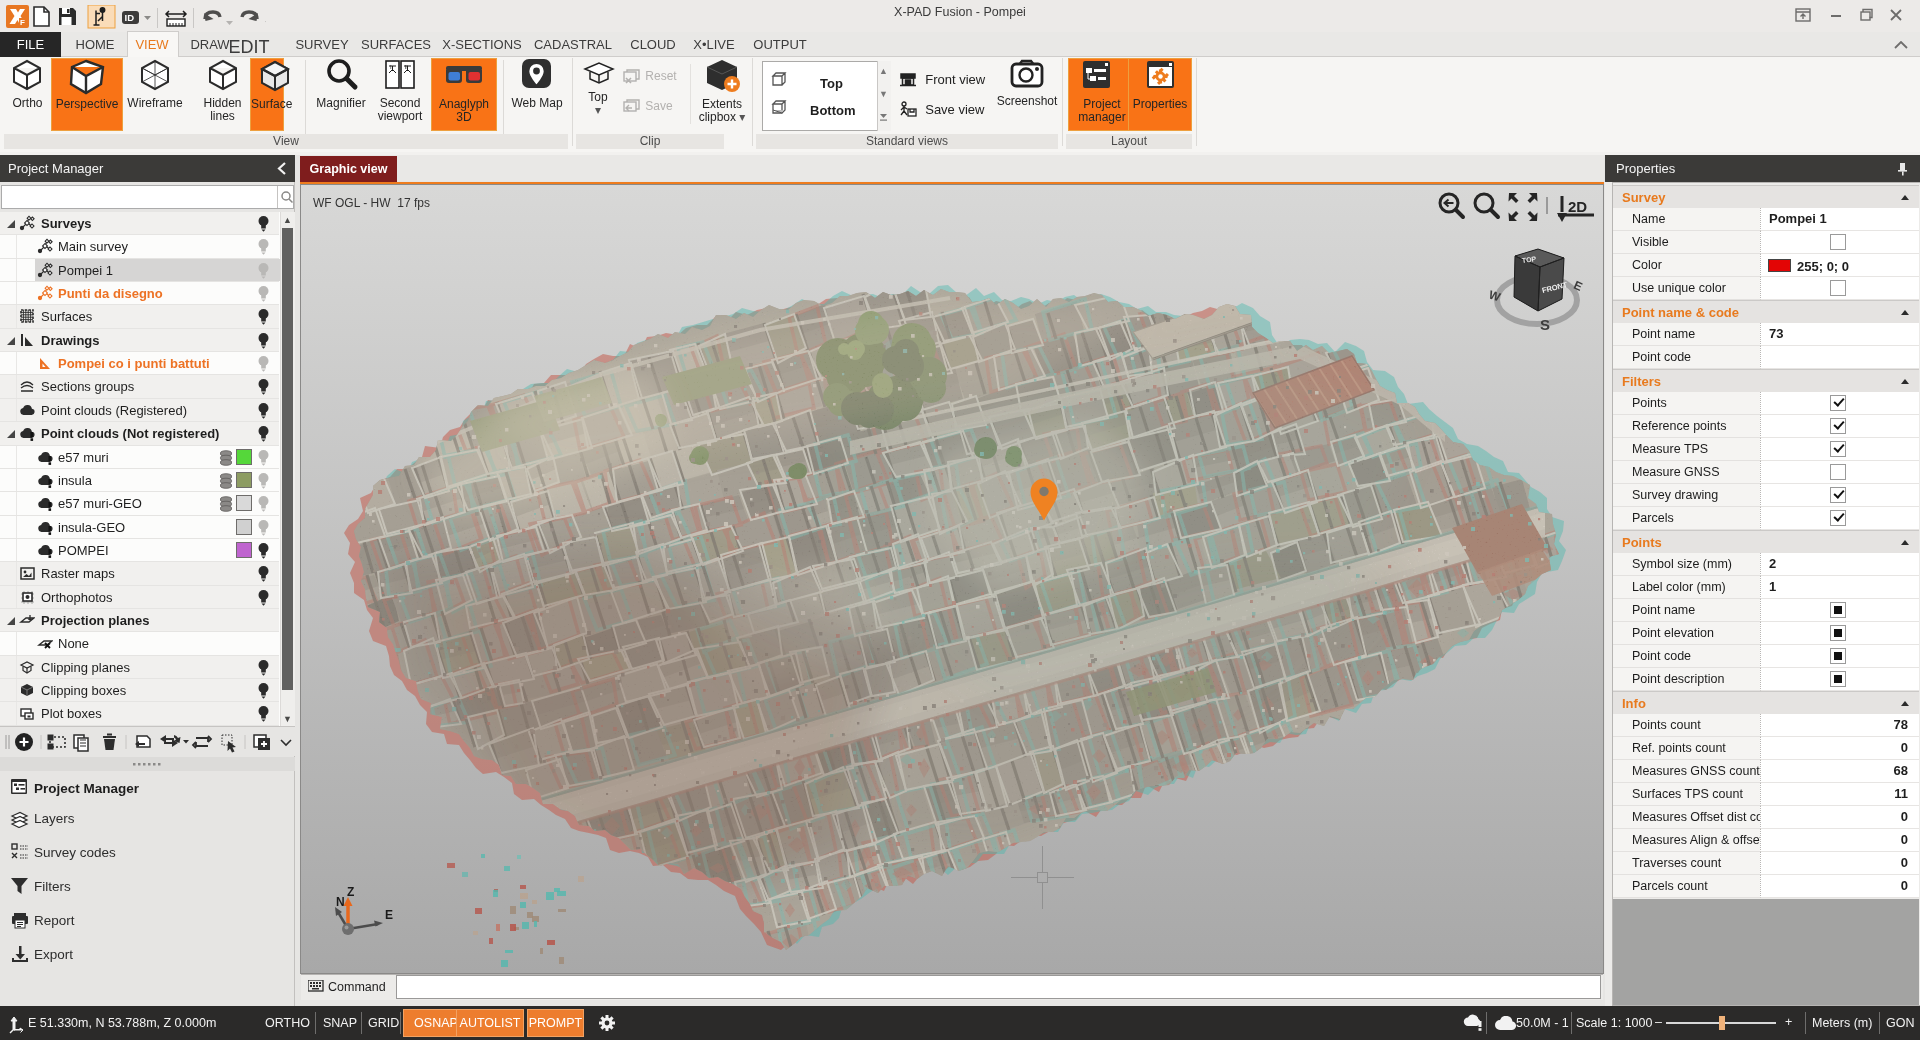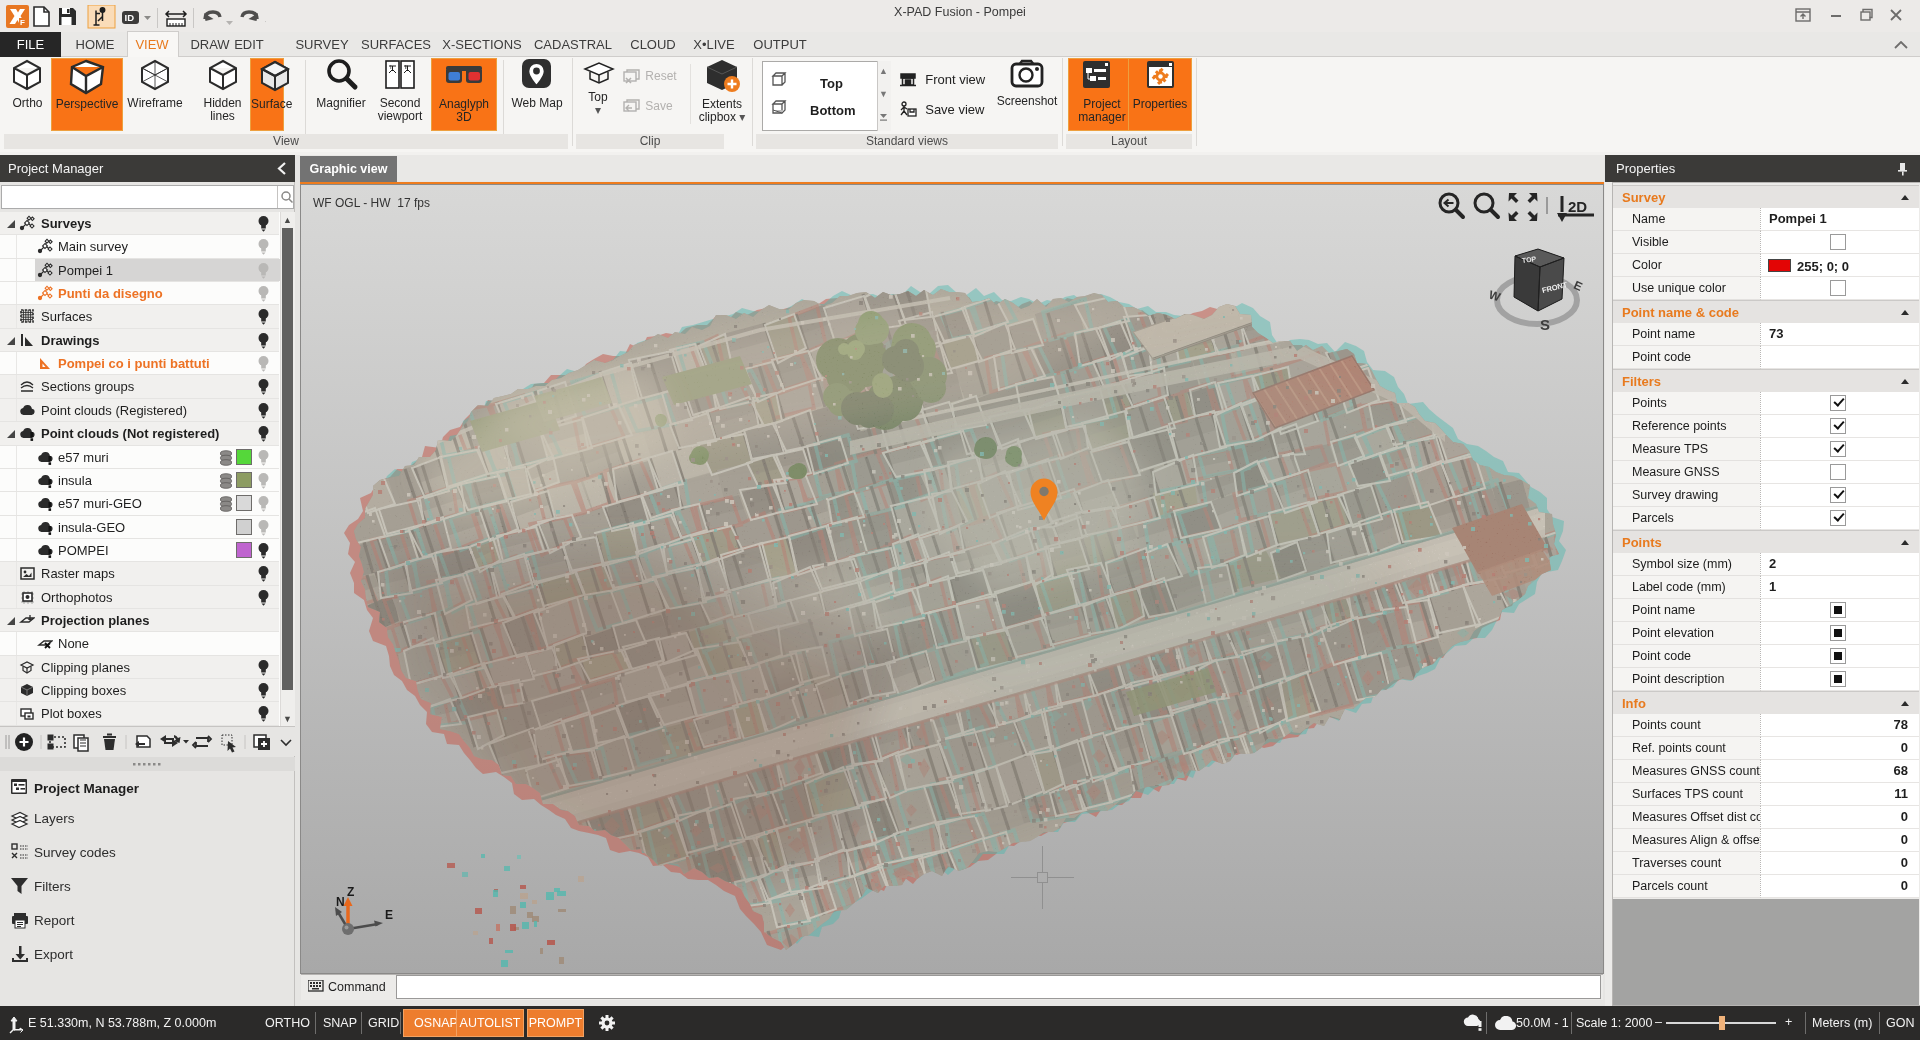--- a/index.html
+++ b/index.html
@@ -88,21 +88,21 @@
 <path d="M96 2 l10 10 M106 2 l-10 10" stroke-width="1.8"></path>
 </svg>
   </div>
 
 <div class="a" style="left:0;top:32px;width:1920px;height:25px;background:#e9e8e6;border-bottom:1px solid #cfcdcb"></div>
 <div class="a ctr" style="left:0;top:32px;width:61px;height:25px;background:#262626;color:#fff;font-size:13px">FILE</div>
 <div class="a" style="left:127px;top:31px;width:52px;height:26px;background:#f8f7f5;border:1px solid #cfcdcb;border-bottom:none"></div>
 <span class="a" style="left:95px;top:37px;transform:translateX(-50%);font-size:13px;color:#3c3c3c;white-space:nowrap">HOME</span>
 <span class="a" style="left:152px;top:37px;transform:translateX(-50%);font-size:13px;color:#e87a1e;white-space:nowrap">VIEW</span>
 <span class="a" style="left:210px;top:37px;transform:translateX(-50%);font-size:13px;color:#3c3c3c;white-space:nowrap">DRAW</span>
-<span class="a" style="left:249px;top:37px;transform:translateX(-50%);font-size:13px;color:#3c3c3c;white-space:nowrap">EDIT</span>
+<span class="a" style="left:249px;top:37px;transform:translateX(-50%);font-size:18px;color:#3c3c3c;white-space:nowrap">EDIT</span>
 <span class="a" style="left:322px;top:37px;transform:translateX(-50%);font-size:13px;color:#3c3c3c;white-space:nowrap">SURVEY</span>
 <span class="a" style="left:396px;top:37px;transform:translateX(-50%);font-size:13px;color:#3c3c3c;white-space:nowrap">SURFACES</span>
 <span class="a" style="left:482px;top:37px;transform:translateX(-50%);font-size:13px;color:#3c3c3c;white-space:nowrap">X-SECTIONS</span>
 <span class="a" style="left:573px;top:37px;transform:translateX(-50%);font-size:13px;color:#3c3c3c;white-space:nowrap">CADASTRAL</span>
 <span class="a" style="left:653px;top:37px;transform:translateX(-50%);font-size:13px;color:#3c3c3c;white-space:nowrap">CLOUD</span>
 <span class="a" style="left:714px;top:37px;transform:translateX(-50%);font-size:13px;color:#3c3c3c;white-space:nowrap">X•LIVE</span>
 <span class="a" style="left:780px;top:37px;transform:translateX(-50%);font-size:13px;color:#3c3c3c;white-space:nowrap">OUTPUT</span>
 <svg class="a" width="14" height="8" style="left:1894px;top:41px">
     <path d="M1 7 L7 1 L13 7" stroke="#6f6e6d" stroke-width="1.8" fill="none"></path>
   </svg>
@@ -829,21 +829,21 @@
     <svg width="4" height="14">
       <g fill="#8a8988">
         <rect y="0" width="2.5" height="2.5"></rect>
         <rect y="5" width="2.5" height="2.5"></rect>
         <rect y="10" width="2.5" height="2.5"></rect>
       </g>
     </svg>
   </div>
 <div class="a" style="left:295px;top:155px;width:1310px;height:851px;background:#e6e5e3"></div>
 <div class="a" style="left:300px;top:155px;width:1304px;height:26px;background:#e9e8e6"></div>
-<div class="a ctr" style="left:300px;top:156px;width:97px;height:26px;background:#737373;color:#fff;font-weight:bold;font-size:12.5px">Graphic view</div>
+<div class="a ctr" style="left:300px;top:156px;width:97px;height:26px;background:#7f1d1d;color:#fff;font-weight:bold;font-size:12.5px">Graphic view</div>
 <div class="a" style="left:300px;top:182px;width:1304px;height:2px;background:#ee7c1e"></div>
 <div class="a" style="left:300px;top:184px;width:1304px;height:790px;border:1px solid #8a8988;background:linear-gradient(#d8d8d7,#a8a8a8)"></div>
 <svg class="a" style="left:301px;top:185px" width="1302" height="788" viewBox="301 185 1302 788">
 <defs>
       <clipPath id="isl">
         <polygon points="354,531 358,524 365,518 365,509 369,502 373,495 373,486 380,480 389,478 399,476 405,466 414,465 419,457 430,457 436,450 438,440 451,441 457,435 462,427 468,421 471,412 478,405 488,406 494,398 503,396 511,394 518,389 528,389 536,386 545,386 552,380 561,378 569,373 578,370 586,365 594,360 605,363 613,360 620,356 628,352 634,345 642,342 650,339 658,334 668,338 675,332 685,334 692,327 702,330 710,326 716,315 726,315 736,319 744,313 753,317 761,310 769,305 779,309 788,310 796,303 804,300 814,301 823,306 832,303 840,296 848,296 857,293 866,292 875,298 883,292 891,295 900,294 908,291 916,296 924,290 933,295 941,289 949,292 957,292 965,293 972,302 981,301 989,298 996,305 1005,299 1013,303 1021,309 1029,306 1037,299 1046,307 1053,299 1061,298 1069,302 1077,297 1085,296 1094,293 1102,295 1108,302 1117,301 1124,307 1133,307 1140,310 1148,316 1158,313 1167,315 1175,319 1185,314 1193,315 1204,319 1212,315 1219,307 1227,304 1235,306 1240,314 1251,315 1252,327 1258,333 1266,338 1273,343 1281,341 1290,341 1297,351 1306,345 1313,350 1322,346 1329,353 1338,351 1347,349 1354,354 1357,363 1367,364 1372,371 1376,379 1380,386 1387,390 1395,393 1397,403 1408,403 1415,407 1419,414 1425,421 1435,423 1441,429 1447,436 1453,442 1463,444 1469,451 1473,460 1480,465 1489,467 1496,472 1504,475 1513,476 1521,480 1530,485 1528,498 1536,504 1539,512 1552,514 1553,524 1556,534 1554,544 1559,554 1549,557 1551,570 1542,574 1535,580 1528,586 1525,594 1518,600 1510,605 1502,610 1498,620 1489,623 1481,626 1474,631 1469,640 1460,642 1452,646 1446,653 1439,657 1433,664 1425,667 1417,671 1413,680 1403,679 1394,680 1387,685 1381,690 1375,697 1366,698 1360,703 1353,709 1345,709 1340,719 1330,716 1324,726 1314,723 1307,728 1300,733 1291,732 1284,737 1276,739 1267,739 1261,748 1254,753 1246,754 1236,753 1230,761 1223,764 1212,760 1206,766 1199,771 1189,770 1184,778 1175,778 1169,785 1160,786 1151,786 1143,788 1135,791 1129,799 1121,800 1114,806 1107,811 1098,810 1089,810 1081,813 1074,818 1066,818 1060,828 1053,832 1044,832 1037,837 1030,841 1021,842 1013,843 1005,848 998,852 988,851 979,853 973,861 967,868 959,871 948,866 942,876 932,871 924,874 917,879 908,875 902,885 893,886 884,886 878,893 867,888 862,896 854,903 846,910 834,911 829,919 822,924 815,930 809,935 801,937 795,943 786,950 781,942 773,938 764,932 764,923 762,915 753,911 750,904 745,897 741,889 733,884 725,881 718,877 709,878 702,872 694,868 684,874 678,864 670,863 659,866 653,860 647,855 641,849 631,850 625,844 619,838 611,835 605,830 595,831 589,826 579,825 575,816 568,811 560,809 553,804 543,804 540,793 533,788 526,784 516,784 511,776 502,775 499,765 492,760 482,759 474,756 470,748 464,741 459,734 450,731 440,729 442,717 430,714 431,703 421,699 418,691 416,681 406,678 401,670 399,661 396,653 393,644 388,637 387,628 379,622 380,612 368,607 366,598 365,589 361,581 364,572 362,564 359,556 361,547 356,539"></polygon>
       </clipPath>
       <filter id="nzd" x="0" y="0" width="100%" height="100%">
         <feTurbulence type="fractalNoise" baseFrequency="0.5" numOctaves="2" seed="3" stitchTiles="stitch"></feTurbulence>
         <feColorMatrix type="matrix" values="0 0 0 0 0.28  0 0 0 0 0.25  0 0 0 0 0.22  1.4 1.4 1.4 -1.1 0"></feColorMatrix>
@@ -2512,21 +2512,21 @@
     <div class="pv">
       <div class="cb ck"></div>
     </div>
   </div>
 <div class="ph" style="top:530px">Points</div>
 <div class="pr" style="top:553px">
     <div class="pl">Symbol size (mm)</div>
     <div class="pv">2</div>
   </div>
 <div class="pr" style="top:576px">
-    <div class="pl">Label code (mm)</div>
+    <div class="pl">Label color (mm)</div>
     <div class="pv">1</div>
   </div>
 <div class="pr" style="top:599px">
     <div class="pl">Point name</div>
     <div class="pv">
       <div class="cb pt"></div>
     </div>
   </div>
 <div class="pr" style="top:622px">
     <div class="pl">Point elevation</div>
@@ -2614,21 +2614,21 @@
     <path d="M5 12 a4.2 4.2 0 0 1 0 -8.4 a5.6 5.6 0 0 1 10.4 1.4 a3.8 3.8 0 0 1 -1.4 7 z" fill="#f2f2f2"></path>
     <rect x="15.5" y="7" width="3" height="6" fill="#f2f2f2"></rect>
     <rect x="15.5" y="14.2" width="3" height="2.6" fill="#f2f2f2"></rect>
   </svg>
 <div class="a" style="left:1486px;top:1012px;width:1px;height:22px;background:#6e6d6c"></div>
 <svg class="a" width="24" height="16" style="left:1494px;top:1016px">
     <path d="M6 14 a5 5 0 0 1 0 -10 a6.5 6.5 0 0 1 12.5 1.5 a4.3 4.3 0 0 1 -1.5 8.5 z" fill="#f2f2f2"></path>
   </svg>
 <span class="a sbt" style="left:1516px;top:1016px">50.0M - 1</span>
 <div class="a" style="left:1571px;top:1012px;width:1px;height:22px;background:#6e6d6c"></div>
-<span class="a sbt" style="left:1576px;top:1016px">Scale 1: 2000</span>
+<span class="a sbt" style="left:1576px;top:1016px">Scale 1: 1000</span>
 <span class="a sbt" style="left:1655px;top:1015px">–</span>
 <div class="a" style="left:1666px;top:1022px;width:110px;height:2px;background:#d8d8d8"></div>
 <div class="a" style="left:1719px;top:1016px;width:6px;height:14px;background:#f0b27a"></div>
 <span class="a sbt" style="left:1785px;top:1015px">+</span>
 <div class="a" style="left:1805px;top:1012px;width:1px;height:22px;background:#6e6d6c"></div>
 <span class="a sbt" style="left:1812px;top:1016px">Meters (m)</span>
 <div class="a" style="left:1879px;top:1012px;width:1px;height:22px;background:#6e6d6c"></div>
 <span class="a sbt" style="left:1886px;top:1016px">GON</span>
 
 </body></html>

